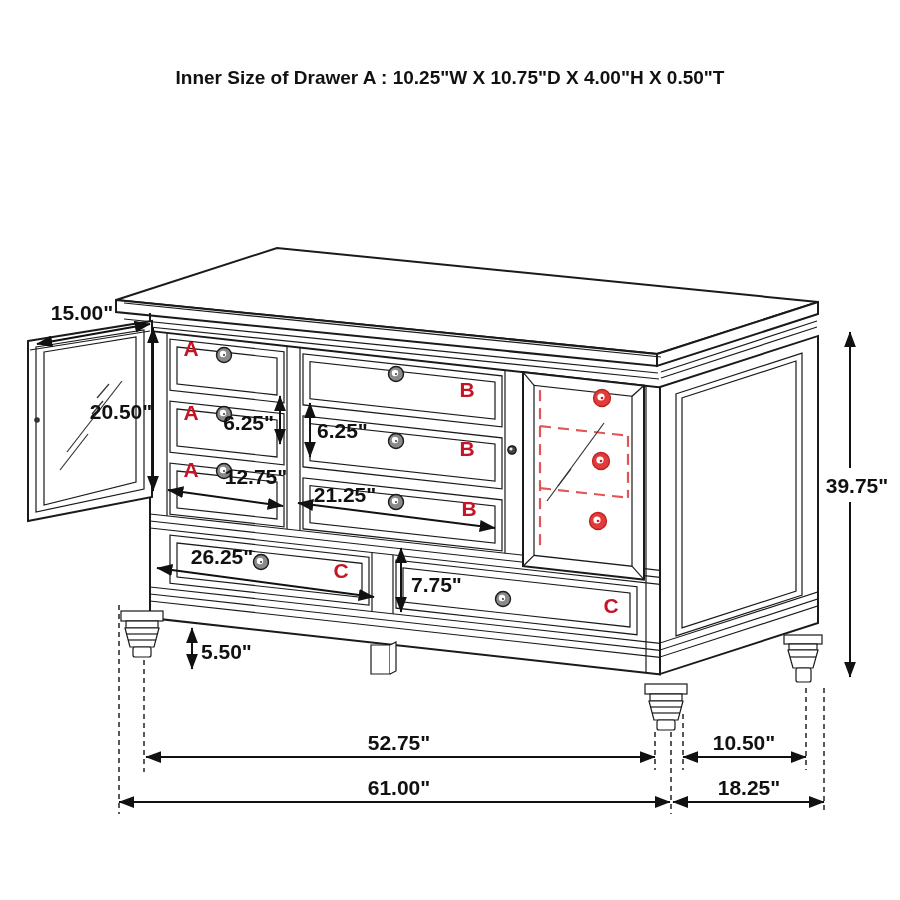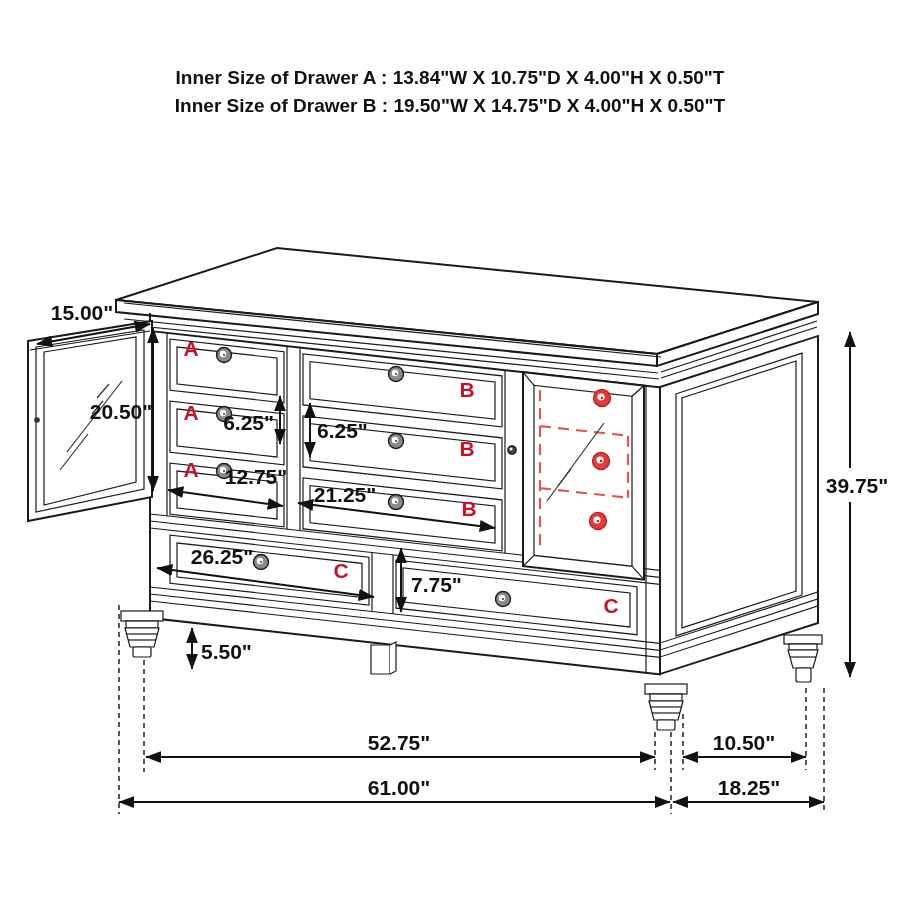--- a/index.html
+++ b/index.html
@@ -16,22 +16,21 @@
   .dimtext{font:bold 21px "Liberation Sans",sans-serif;fill:#111;}
   .redtext{font:bold 21px "Liberation Sans",sans-serif;fill:#c41425;}
   .reddash{stroke:#e25555;stroke-width:2.2;fill:none;stroke-dasharray:11 7;}
   .blkdash{stroke:#222;stroke-width:1.5;fill:none;stroke-dasharray:5 4;}
   .thin{stroke:#333;stroke-width:1.2;fill:none;}
 </style>
 </head>
 <body>
 
 <div class="header">
-  <div>Inner Size of Drawer A : 13.84"W X 10.75"D X 4.00"H X 0.50"T</div>
-  <div>Inner Size of Drawer B : 19.50"W X 14.75"D X 4.00"H X 0.50"T</div>
+  <div>Inner Size of Drawer A : 10.25"W X 10.75"D X 4.00"H X 0.50"T</div>
 </div>
 
 <svg width="900" height="900" viewBox="0 0 900 900">
   <defs>
     <marker id="ah" viewBox="0 0 12 9" refX="11.5" refY="4.5" markerWidth="16" markerHeight="12" markerUnits="userSpaceOnUse" orient="auto-start-reverse">
       <path d="M0,0 L12,4.5 L0,9 Z" fill="#111"></path>
     </marker>
     <g id="legshape">
       <rect class="face1" x="121" y="611" width="42" height="10"></rect>
       <rect class="face1" x="126" y="621" width="32" height="7"></rect>

